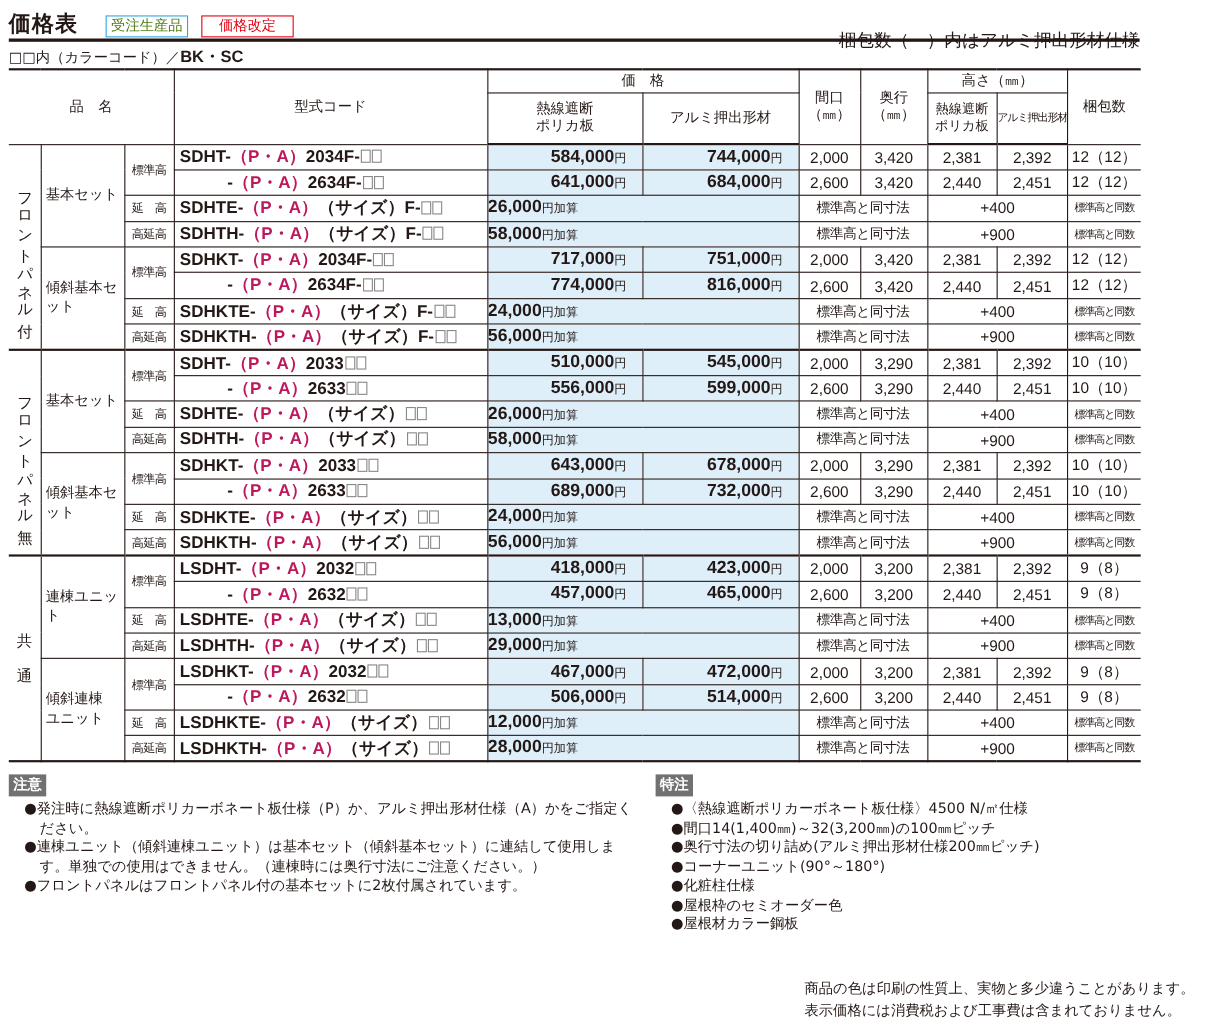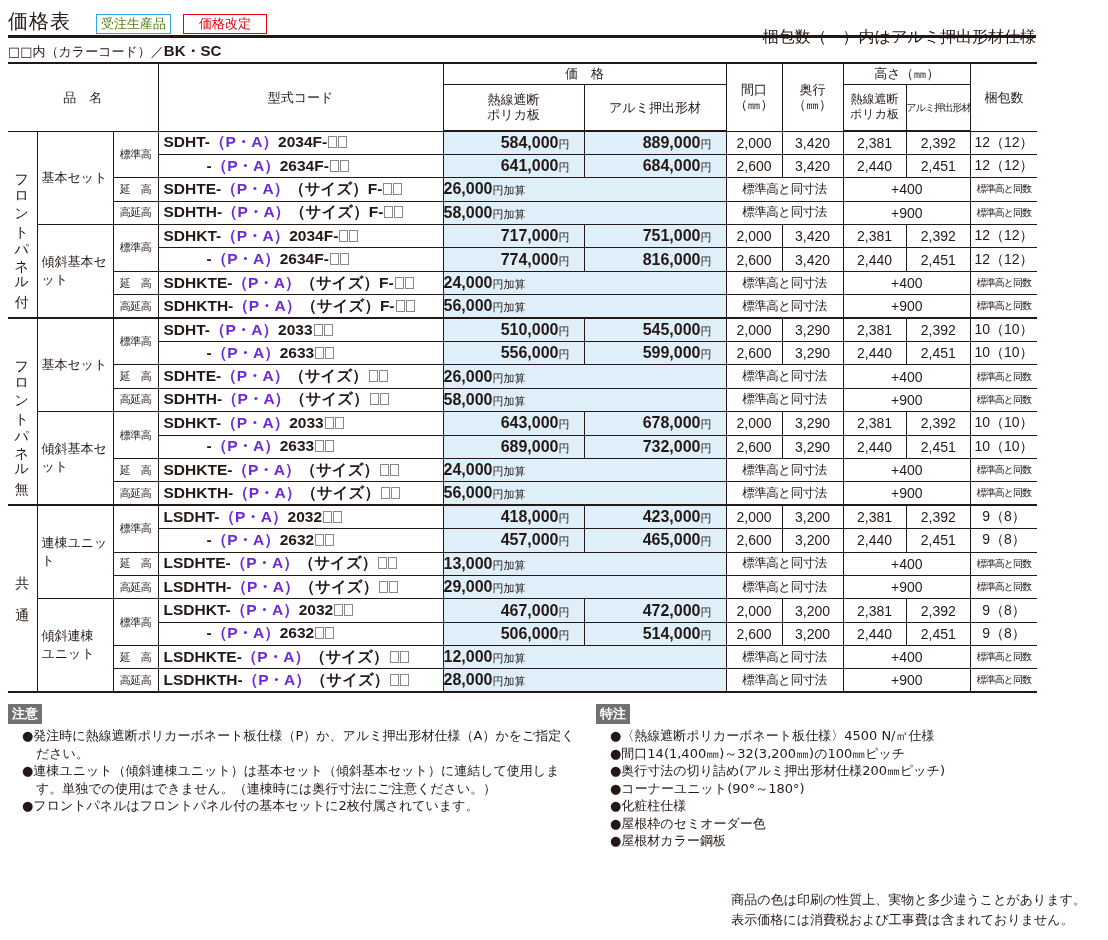--- a/index.html
+++ b/index.html
@@ -1,38 +1,38 @@
 <!DOCTYPE html>
 <html><head>
 <meta charset="utf-8">
 <style>
 *{box-sizing:border-box;margin:0;padding:0}
 body{width:1108px;height:940px;background:#fff;font-family:"DejaVu Sans","Liberation Sans",sans-serif;color:#231815;position:relative;overflow:hidden}
 .title-bar{position:absolute;left:8px;top:8px;width:1028px;height:30px;border-bottom:3px solid #231815}
-.title{position:absolute;left:0;top:0;font-size:20px;font-weight:normal;letter-spacing:1px}
+.title{position:absolute;left:0;top:0;font-size:20px;font-weight:bold;letter-spacing:1px}
 .badge-blue{position:absolute;left:88px;top:6px;height:20px;padding:0 4px;border:1.5px solid #2ea7e0;color:#4d7c0f;font-size:13px;line-height:17px}
 .badge-red{position:absolute;left:175px;top:6px;height:20px;width:84px;text-align:center;border:1.5px solid #e60012;color:#e60012;font-size:13px;line-height:17px}
 .pack-note{position:absolute;right:0;top:19px;font-size:16px}
 .color-code{position:absolute;left:8px;top:42px;font-size:13px}
 .color-code b{font-family:"Liberation Sans",sans-serif;font-size:15px}
 table{position:absolute;left:8px;top:62px;border-collapse:collapse;table-layout:fixed;font-size:12.5px}
 td,th{border:1px solid #231815;font-weight:normal;text-align:center;vertical-align:middle;padding:0;white-space:nowrap;overflow:hidden}
 table{border-top:2.5px solid #231815;border-bottom:2.5px solid #231815}
 tr.thick-top td{border-top:2.5px solid #231815}
 tr.head-end th{border-bottom:2.5px solid #231815}
 th{font-size:13px;line-height:15px}
 td.body{height:23.4px}
 .bl{border-left:none}
 .br{border-right:none}
 .price{background:#deeffa;font-family:"Liberation Sans",sans-serif;font-weight:bold;font-size:16px;text-align:right;padding-right:14px}
 .price .yen{font-family:"DejaVu Sans",sans-serif;font-weight:normal;font-size:11px}
 .price.span{text-align:left;padding-right:0}
 .code{text-align:left;padding-left:5px;font-family:"Liberation Sans",sans-serif;font-weight:bold;font-size:15.5px}
 .code.cont{padding-left:48px}
-.pa{color:#6d28d9}
+.pa{color:#be185d}
 .code .sq{display:inline-block;width:9px;height:12px;border:1px solid #888;margin-left:1px;vertical-align:-1px}
 .num{font-family:"Liberation Sans",sans-serif;font-size:14px}
 .tiny{font-size:10px;letter-spacing:-1px}
 .htype{font-size:11px;letter-spacing:-.5px}
 .grp{writing-mode:vertical-rl;font-size:14px;letter-spacing:1px;text-align:center;vertical-align:middle}
 .setname{text-align:left;padding-left:4px;font-size:13px}
 .sec-label{position:absolute;background:#727171;color:#fff;font-size:13px;font-weight:bold;height:20px;line-height:20px;padding:0 4px}
 .notes{position:absolute;font-size:13px;line-height:17.5px}
 .notes p{text-indent:-14px;padding-left:14px}
 .footer{position:absolute;right:22px;top:890px;font-size:13px;line-height:20px;text-align:left}
@@ -86,21 +86,21 @@
     </tr>
 
   </thead>
   <tbody id="tb">
       <tr>
         <td rowspan="8" class="grp bl">フロントパネル付</td>
         <td rowspan="4" class="setname" style="white-space:pre-line;line-height:18px">基本セット</td>
         <td rowspan="2" class="htype">標準高</td>
         <td class="code body"><span>SDHT-</span><span class="pa">（P・A）</span><span>2034F-</span><span class="sq"></span><span class="sq"></span></td>
         <td class="price"><span>584,000</span><span class="yen">円</span></td>
-        <td class="price"><span>889,000</span><span class="yen">円</span></td>
+        <td class="price"><span>744,000</span><span class="yen">円</span></td>
         <td class="num">2,000</td>
         <td class="num">3,420</td>
         <td class="num">2,381</td>
         <td class="num">2,392</td>
         <td class="num br">12（12）</td>
       </tr>
       <tr>
         <td class="code body cont"><span>-</span><span class="pa">（P・A）</span><span>2634F-</span><span class="sq"></span><span class="sq"></span></td>
         <td class="price"><span>641,000</span><span class="yen">円</span></td>
         <td class="price"><span>684,000</span><span class="yen">円</span></td>

